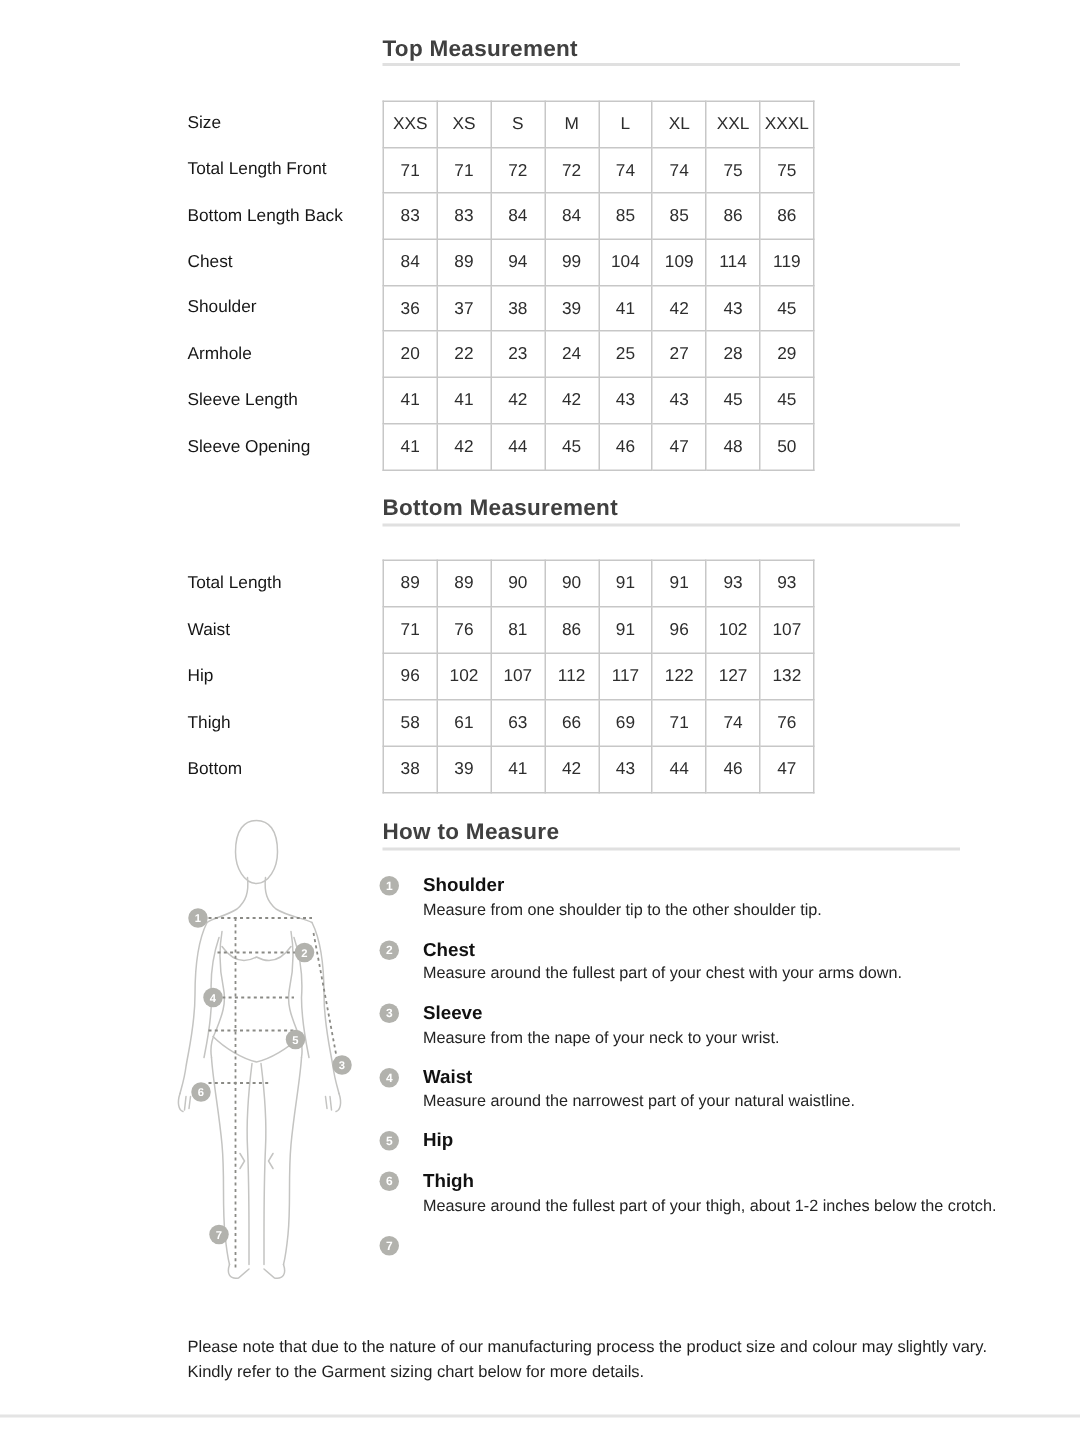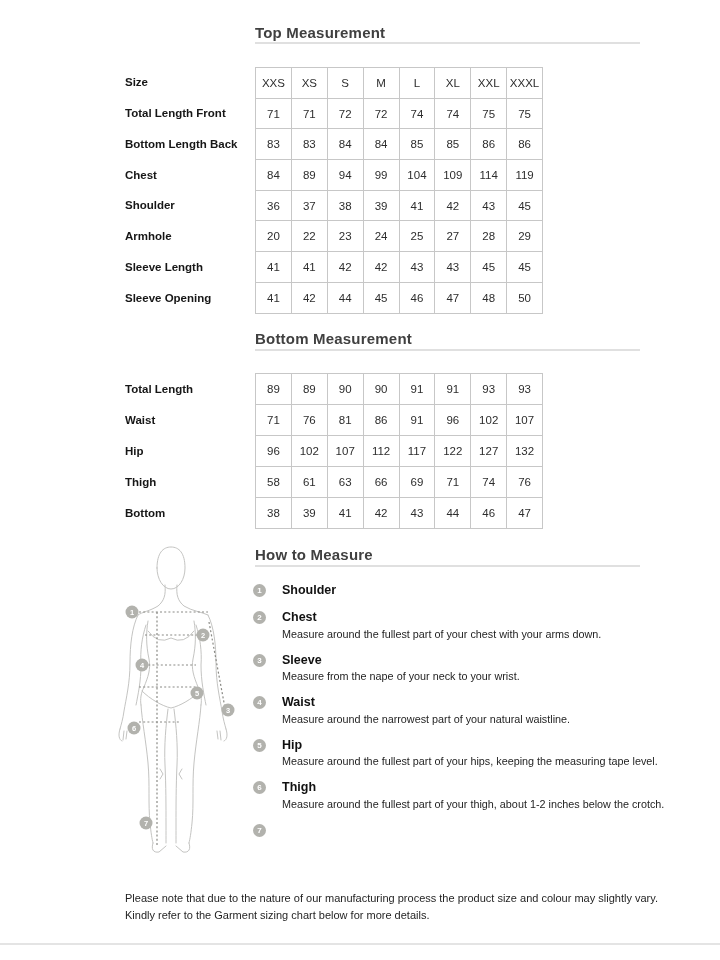--- a/index.html
+++ b/index.html
@@ -8,21 +8,21 @@
     font-family:"Liberation Sans", sans-serif;color:#1f1f1f;overflow:hidden;
   }
   .section-title{
     position:absolute;left:255px;font-size:15px;font-weight:bold;color:#404040;
     letter-spacing:.2px;margin:0;white-space:nowrap;
   }
   .rule{position:absolute;left:255px;width:385px;height:2px;background:#e0e0e0;}
 
   .labels{position:absolute;left:125px;width:125px;}
   .row-label{
-    display:flex;align-items:center;font-weight:bold;font-size:11.5px;color:#161616;
+    display:flex;align-items:center;font-weight:normal;font-size:11.5px;color:#161616;
     white-space:nowrap;
   }
   .labels-top .row-label{height:30.75px;}
   .labels-bottom .row-label{height:31px;}
 
   table.meas{
     position:absolute;left:255px;border-collapse:collapse;table-layout:fixed;width:288px;
   }
   table.meas td{
     border:1px solid #c7c7c7;text-align:center;vertical-align:middle;
@@ -290,20 +290,21 @@
   </svg>
 </div>
 
 <h2 class="section-title" style="top:546px;">How to Measure</h2>
 <div class="rule" style="top:565px;"></div>
 <div class="howto">
     <div class="step">
       <div class="step-num">1</div>
       <div class="step-body">
         <div class="step-name">Shoulder</div>
+        <div class="step-desc">Measure from one shoulder tip to the other shoulder tip.</div>
       </div>
     </div>
     <div class="step">
       <div class="step-num">2</div>
       <div class="step-body">
         <div class="step-name">Chest</div>
         <div class="step-desc">Measure around the fullest part of your chest with your arms down.</div>
       </div>
     </div>
     <div class="step">
@@ -317,21 +318,20 @@
       <div class="step-num">4</div>
       <div class="step-body">
         <div class="step-name">Waist</div>
         <div class="step-desc">Measure around the narrowest part of your natural waistline.</div>
       </div>
     </div>
     <div class="step">
       <div class="step-num">5</div>
       <div class="step-body">
         <div class="step-name">Hip</div>
-        <div class="step-desc">Measure around the fullest part of your hips, keeping the measuring tape level.</div>
       </div>
     </div>
     <div class="step">
       <div class="step-num">6</div>
       <div class="step-body">
         <div class="step-name">Thigh</div>
         <div class="step-desc">Measure around the fullest part of your thigh, about 1-2 inches below the crotch.</div>
       </div>
     </div>
     <div class="step">

